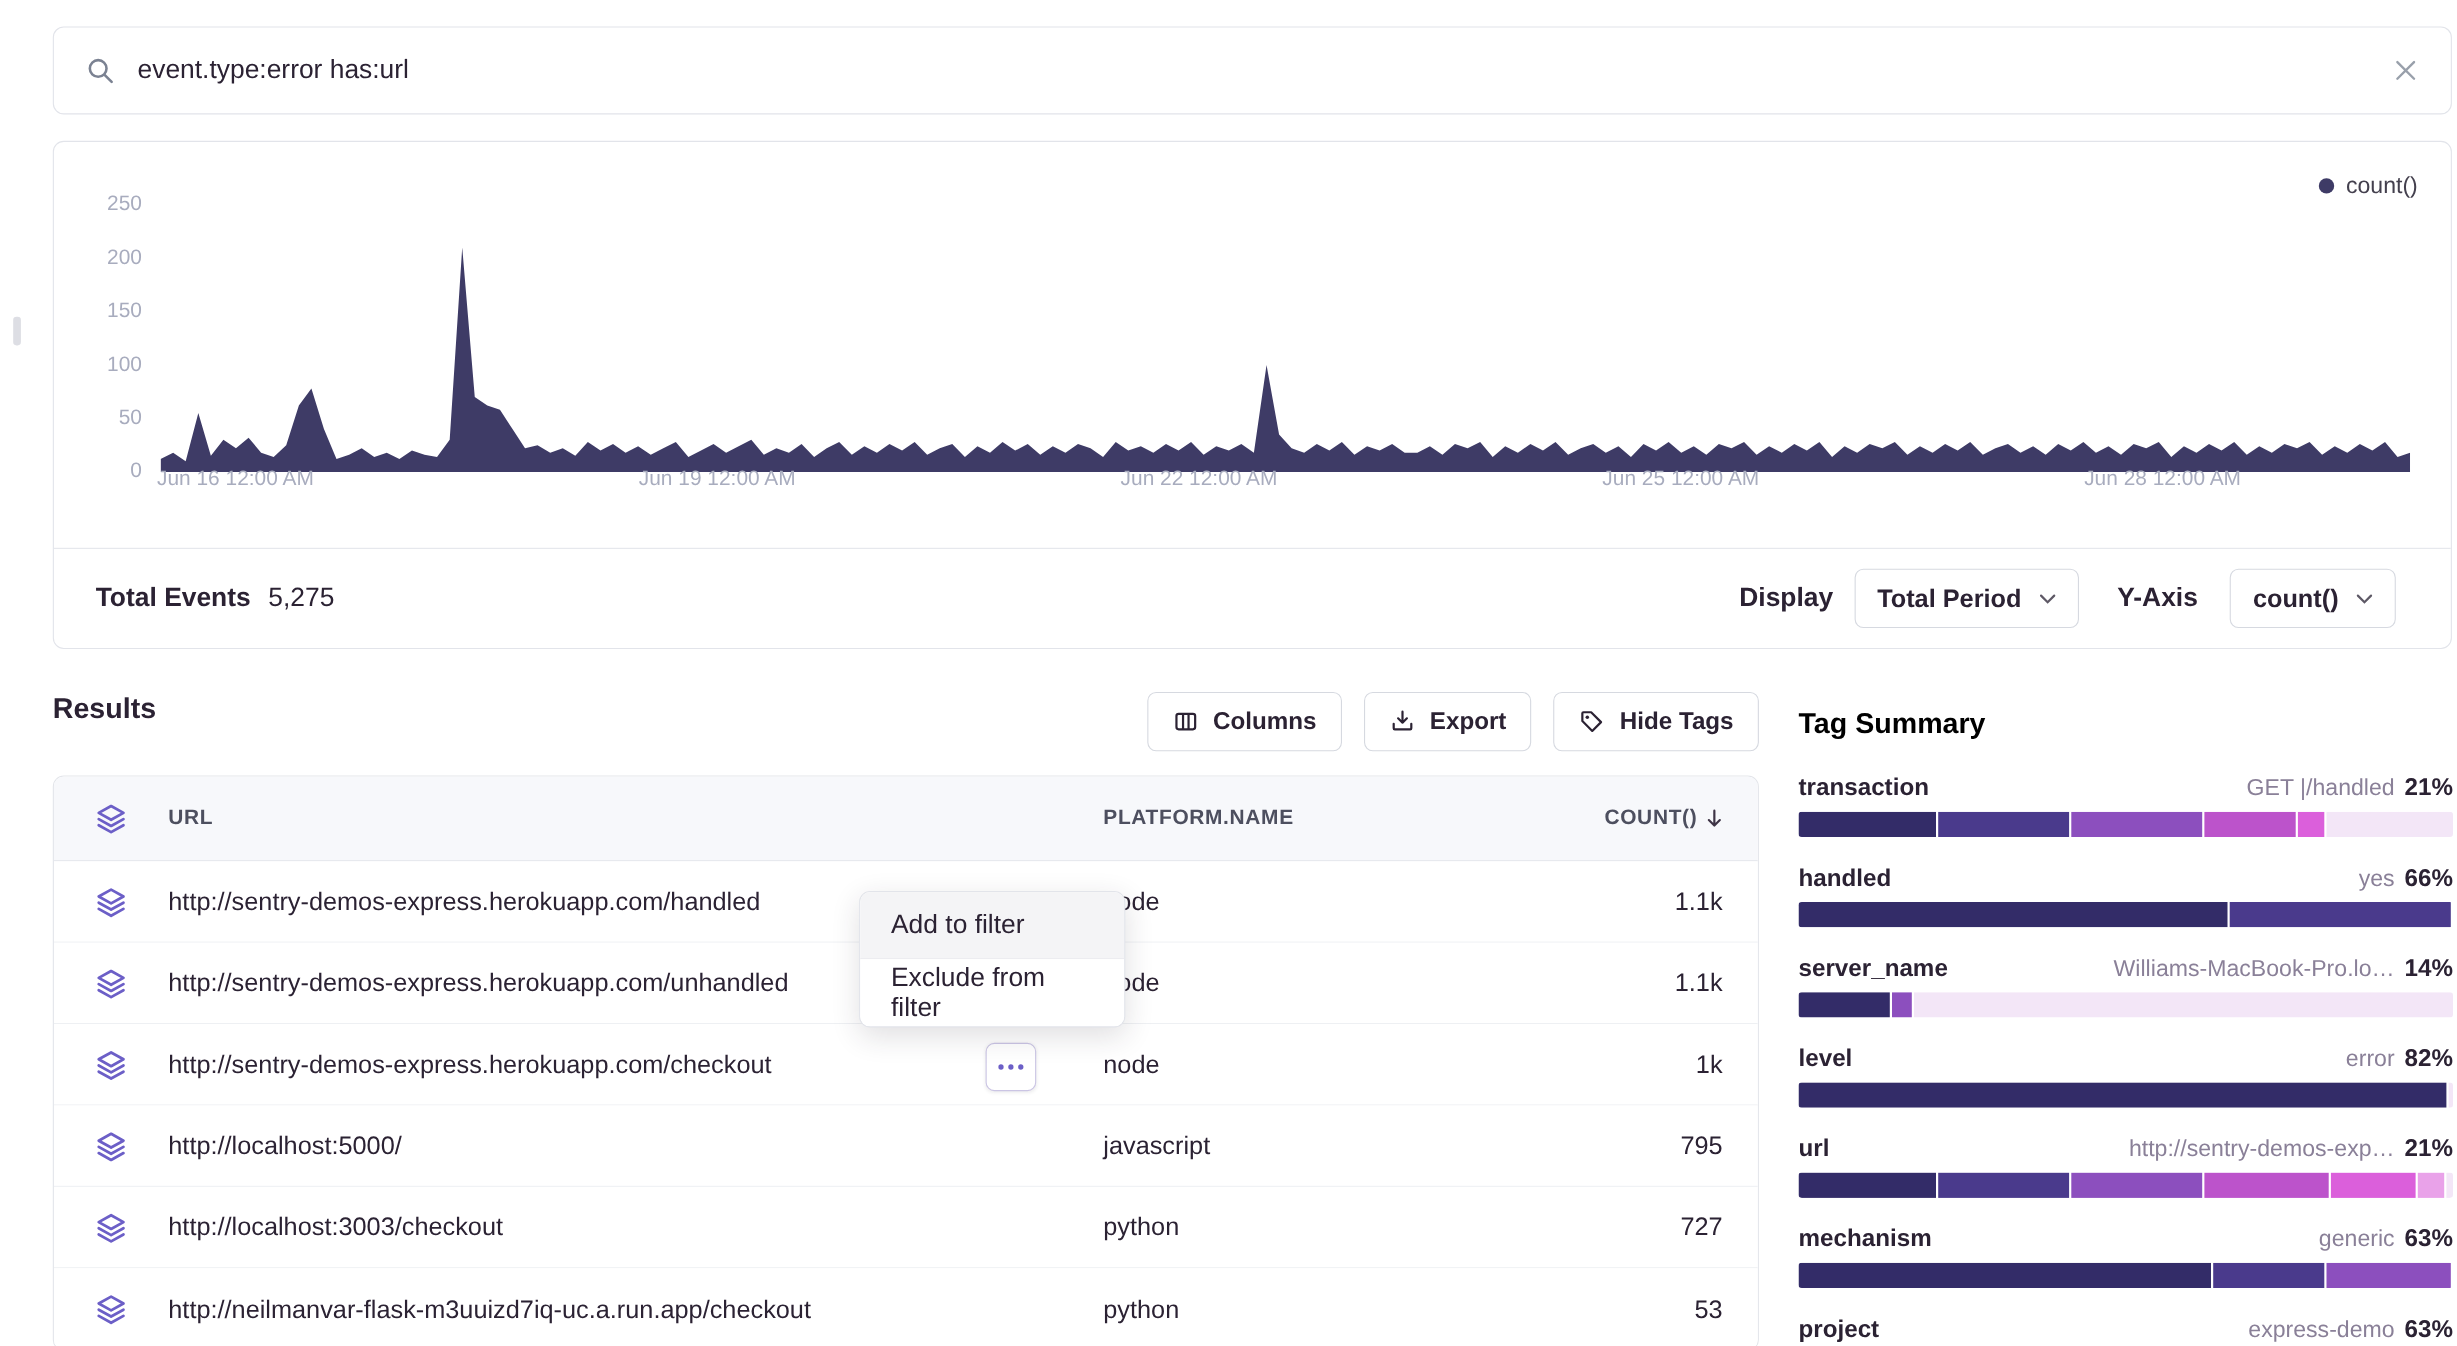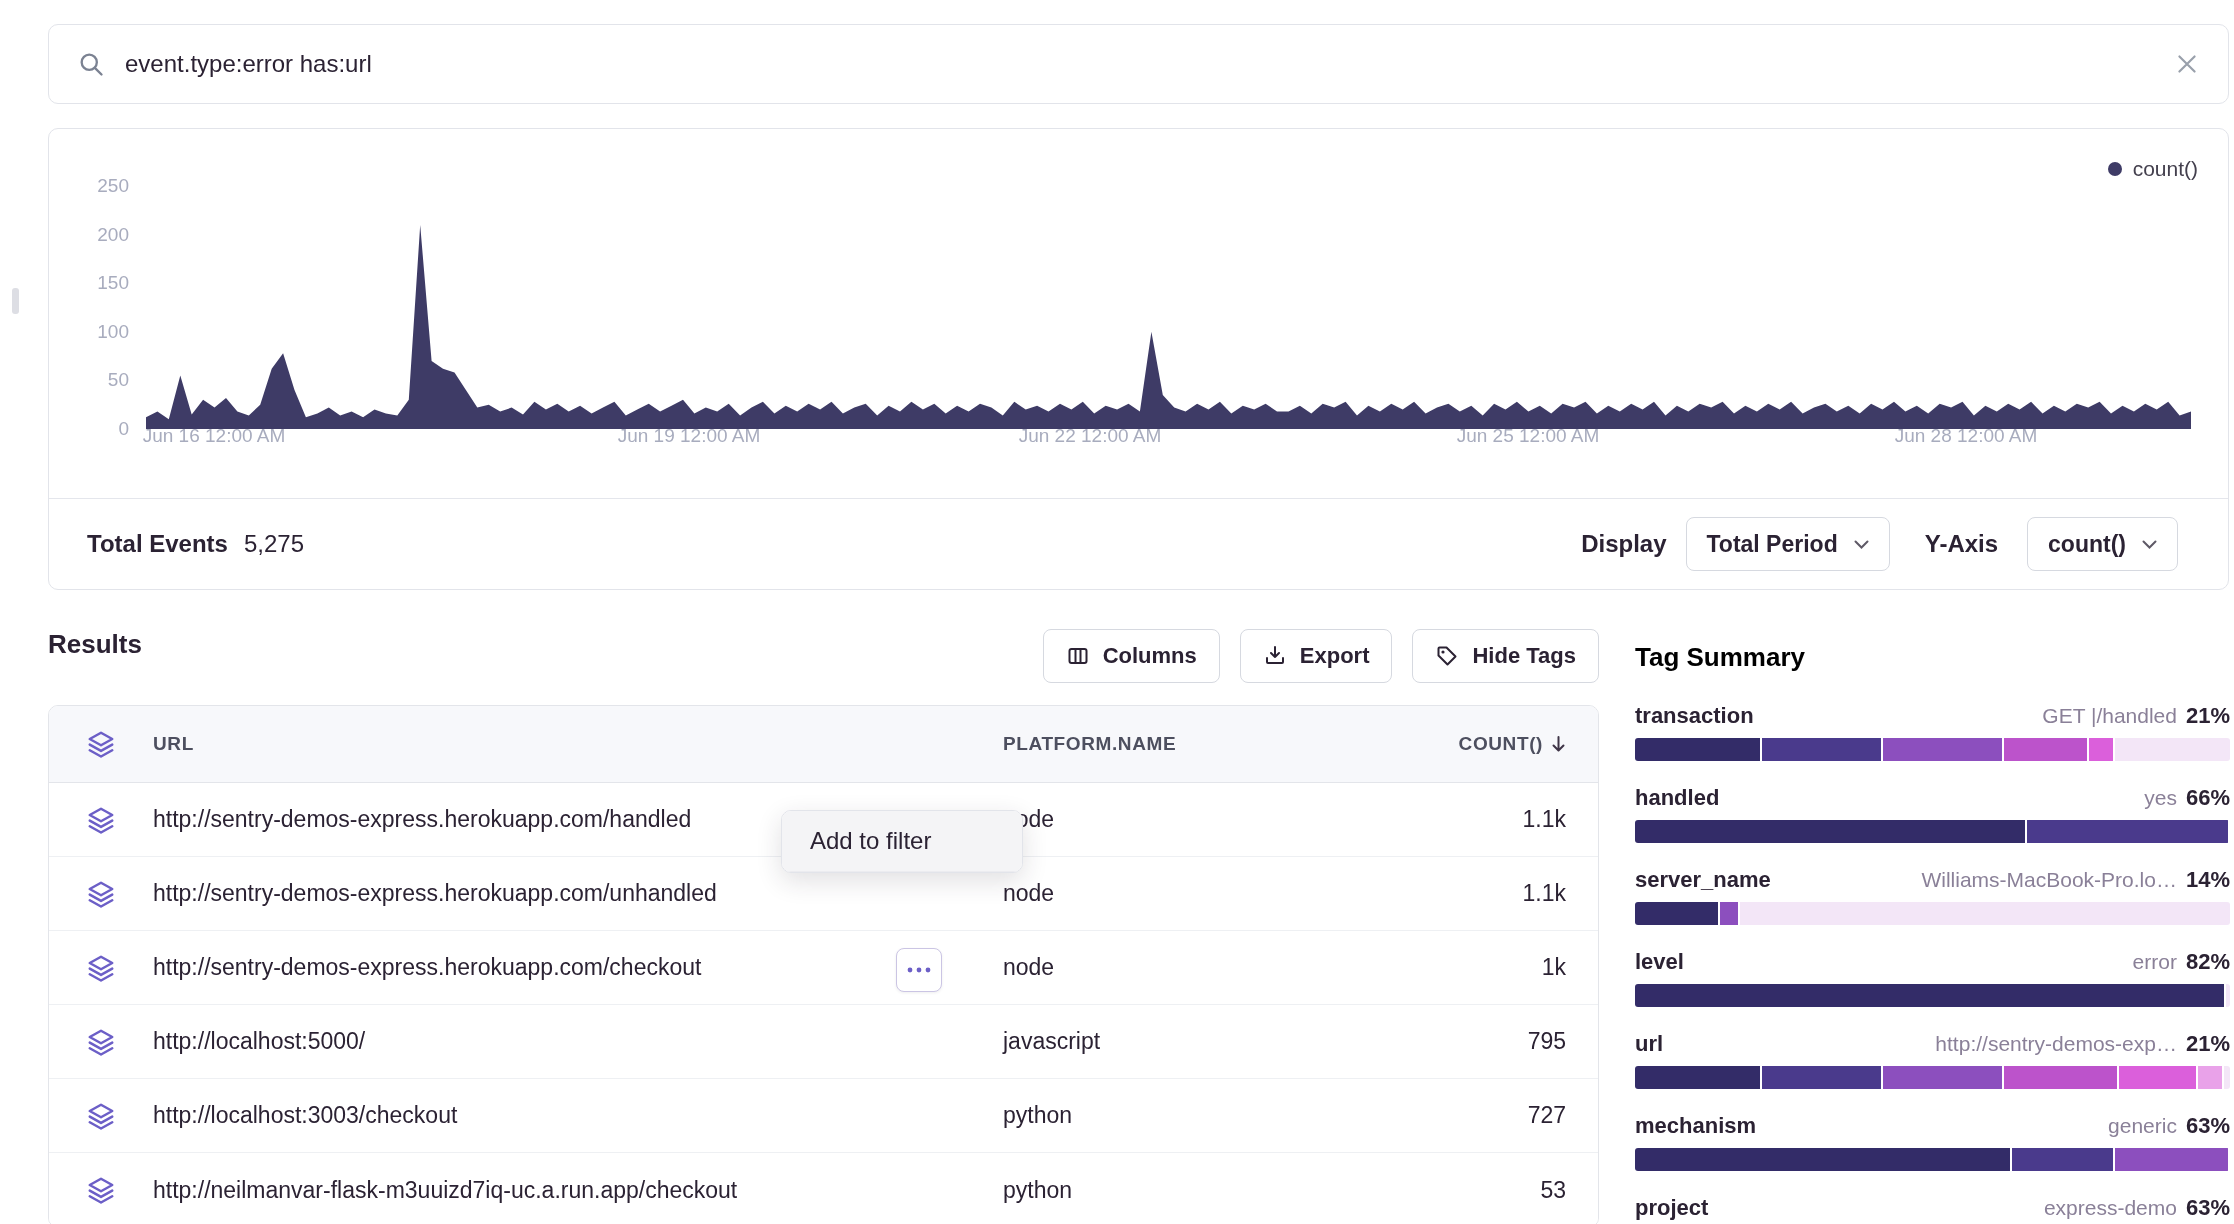--- a/index.html
+++ b/index.html
@@ -141,21 +141,21 @@
       <div class="ytick" style="top: 194.4px;">50</div>
       <div class="ytick" style="top: 243px;">0</div>
     </div>
   <div id="plot">
     <svg width="2045" height="243" viewBox="0 0 2045 243" preserveAspectRatio="none">
       <path id="area-path" d="M0 231.3 L0.0 231.3 L11.4 225.5 L22.8 233.3 L34.3 189.5 L45.7 228.4 L57.1 213.8 L68.5 221.6 L80.0 211.9 L91.4 225.5 L102.8 229.4 L114.2 218.7 L125.7 182.7 L137.1 167.2 L148.5 204.1 L159.9 231.3 L171.4 227.4 L182.8 221.6 L194.2 229.4 L205.6 225.5 L217.1 231.3 L228.5 223.6 L239.9 227.4 L251.3 229.4 L262.8 213.8 L274.2 38.9 L285.6 175.0 L297.0 182.7 L308.5 186.6 L319.9 204.1 L331.3 221.6 L342.7 218.7 L354.2 225.5 L365.6 221.6 L377.0 228.4 L388.4 215.8 L399.9 223.6 L411.3 217.7 L422.7 225.5 L434.1 219.7 L445.6 227.4 L457.0 221.6 L468.4 215.8 L479.8 229.4 L491.3 223.6 L502.7 217.7 L514.1 225.5 L525.5 219.7 L537.0 213.8 L548.4 227.4 L559.8 221.6 L571.2 225.5 L582.7 217.7 L594.1 229.4 L605.5 221.6 L616.9 215.8 L628.4 227.4 L639.8 219.7 L651.2 225.5 L662.6 217.7 L674.1 223.6 L685.5 215.8 L696.9 227.4 L708.3 221.6 L719.7 217.7 L731.2 229.4 L742.6 219.7 L754.0 225.5 L765.4 215.8 L776.9 223.6 L788.3 217.7 L799.7 227.4 L811.1 219.7 L822.6 225.5 L834.0 217.7 L845.4 221.6 L856.8 229.4 L868.3 215.8 L879.7 223.6 L891.1 219.7 L902.5 225.5 L914.0 217.7 L925.4 223.6 L936.8 215.8 L948.2 227.4 L959.7 219.7 L971.1 223.6 L982.5 217.7 L993.9 225.5 L1005.4 145.8 L1016.8 209.0 L1028.2 221.6 L1039.6 225.5 L1051.1 217.7 L1062.5 223.6 L1073.9 215.8 L1085.3 227.4 L1096.8 219.7 L1108.2 223.6 L1119.6 217.7 L1131.0 225.5 L1142.5 225.5 L1153.9 219.7 L1165.3 227.4 L1176.7 217.7 L1188.2 221.6 L1199.6 215.8 L1211.0 229.4 L1222.4 219.7 L1233.9 225.5 L1245.3 217.7 L1256.7 223.6 L1268.1 215.8 L1279.6 227.4 L1291.0 221.6 L1302.4 217.7 L1313.8 225.5 L1325.3 219.7 L1336.7 229.4 L1348.1 217.7 L1359.5 223.6 L1370.9 215.8 L1382.4 225.5 L1393.8 219.7 L1405.2 227.4 L1416.6 217.7 L1428.1 221.6 L1439.5 215.8 L1450.9 227.4 L1462.3 219.7 L1473.8 225.5 L1485.2 217.7 L1496.6 223.6 L1508.0 215.8 L1519.5 229.4 L1530.9 219.7 L1542.3 225.5 L1553.7 217.7 L1565.2 221.6 L1576.6 215.8 L1588.0 227.4 L1599.4 219.7 L1610.9 225.5 L1622.3 217.7 L1633.7 223.6 L1645.1 215.8 L1656.6 227.4 L1668.0 221.6 L1679.4 217.7 L1690.8 225.5 L1702.3 219.7 L1713.7 227.4 L1725.1 217.7 L1736.5 223.6 L1748.0 215.8 L1759.4 225.5 L1770.8 219.7 L1782.2 227.4 L1793.7 217.7 L1805.1 221.6 L1816.5 215.8 L1827.9 229.4 L1839.4 219.7 L1850.8 225.5 L1862.2 217.7 L1873.6 223.6 L1885.1 215.8 L1896.5 227.4 L1907.9 219.7 L1919.3 225.5 L1930.8 217.7 L1942.2 221.6 L1953.6 215.8 L1965.0 227.4 L1976.5 219.7 L1987.9 225.5 L1999.3 217.7 L2010.7 223.6 L2022.2 215.8 L2033.6 229.4 L2045.0 225.5 L2045 243 L0 243 Z" fill="#3E3B66"></path>
     </svg>
   </div>
   <div id="x-ticks">
       <div class="xtick" style="left: 68px;">Jun 16 12:00 AM</div>
-      <div class="xtick" style="left: 506px; margin-left: 37px;">Jun 19 12:00 AM</div>
+      <div class="xtick" style="left: 506px;">Jun 19 12:00 AM</div>
       <div class="xtick" style="left: 944px;">Jun 22 12:00 AM</div>
       <div class="xtick" style="left: 1382px;">Jun 25 12:00 AM</div>
       <div class="xtick" style="left: 1820px;">Jun 28 12:00 AM</div>
     </div>
   <div id="chart-footer">
     <span class="fo-label">Total Events</span>
     <span class="fo-value">5,275</span>
     <div class="fo-right">
       <span class="fo-label">Display</span>
       <button class="select-btn" style="margin-left:19px;">
@@ -316,20 +316,21 @@
     <svg width="26" height="8" viewBox="0 0 26 8" fill="#6C5FC7">
         <circle cx="4" cy="4" r="2.4"></circle>
         <circle cx="13" cy="4" r="2.4"></circle>
         <circle cx="22" cy="4" r="2.4"></circle>
       </svg>
   </span>
 </div>
 
 <div id="context-menu">
   <div class="menu-item hovered">Add to filter</div>
+  <div class="menu-item">Exclude from filter</div>
 </div>
 
 <div id="sidebar">
   <h2>Tag Summary</h2>
   <div id="tags">
       <div class="tag">
         <div class="tag-top">
           <span class="tag-name">transaction</span>
           <span class="tag-right">
             <span class="tag-val">GET |/handled</span>

